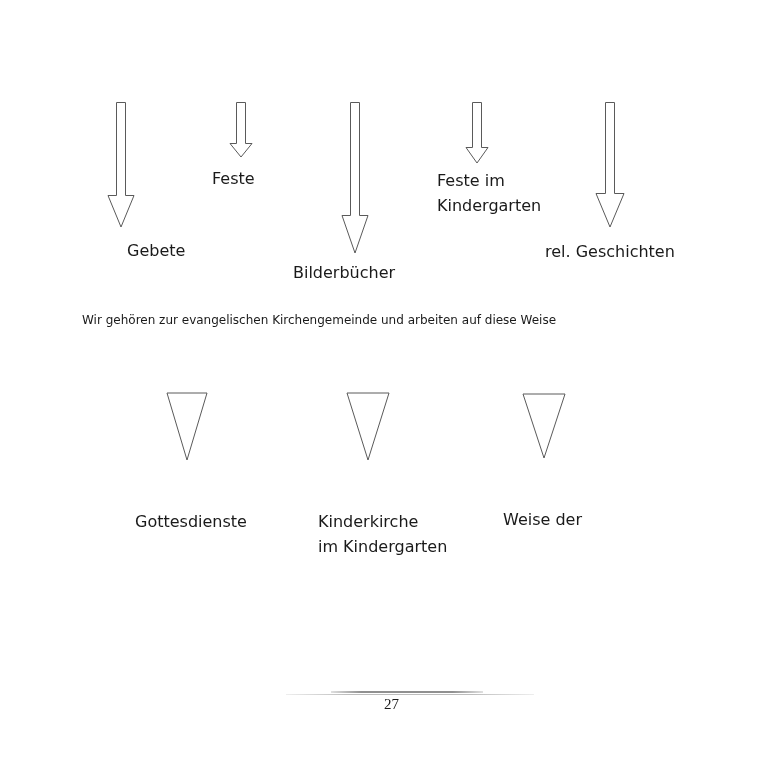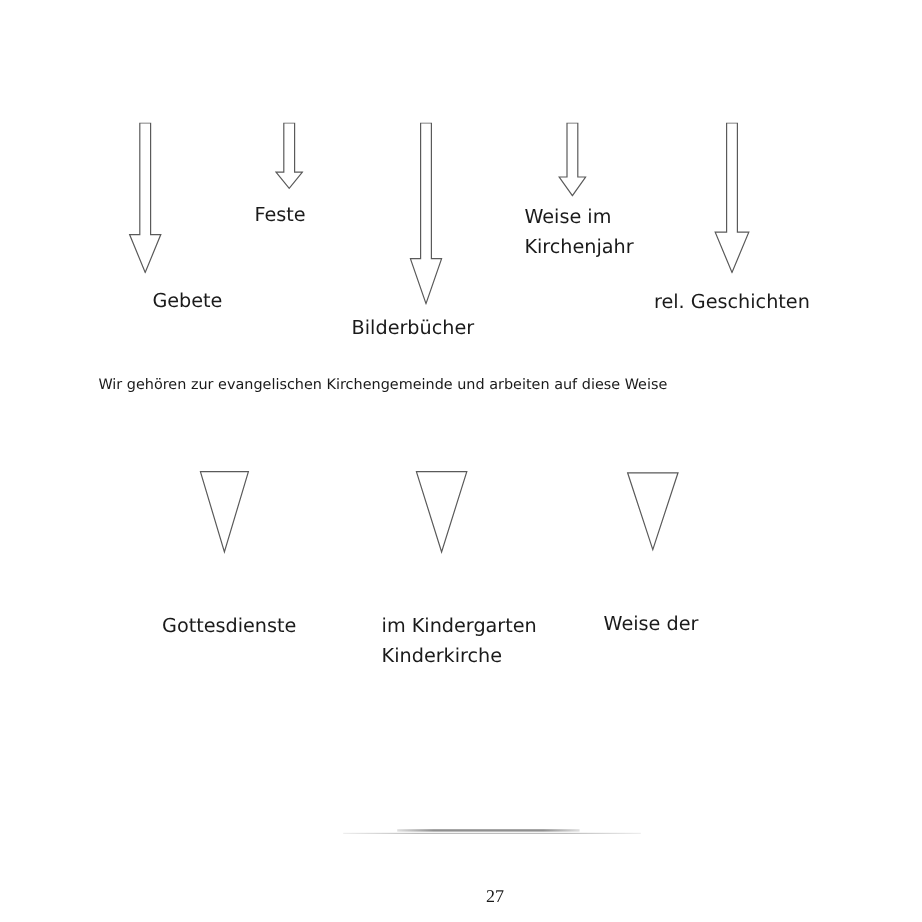--- a/index.html
+++ b/index.html
@@ -41,25 +41,24 @@
   .divider-dark {
     left: 331px; top: 691px; width: 152px; height: 2px;
     background: linear-gradient(to right, #e0e0e0, #909090 20%, #909090 80%, #e0e0e0);
   }
   .divider-light {
     left: 286px; top: 694px; width: 248px; height: 1px;
     background: linear-gradient(to right, #eeeeee, #bdbdbd 25%, #bdbdbd 75%, #eeeeee);
   }
   .page-number {
     left: 384px; top: 696px; width: 36px;
-    text-align: right;
+    text-align: left;
     font-family: "Liberation Serif", serif;
     font-size: 15px;
     color: #1a1a1a;
-    margin-top: 44px;
   }
 </style>
 </head>
 <body>
 
 <div class="page">
 
   <svg class="shape abs" style="left:107px; top:102px;" width="28" height="126" viewBox="0 0 28 126">
     <path d="M9.5 0.5 L18.5 0.5 L18.5 93.5 L27 93.5 L14 125 L1 93.5 L9.5 93.5 Z"></path>
   </svg>
@@ -78,22 +77,22 @@
     <path d="M9.5 0.5 L18.5 0.5 L18.5 113.5 L27 113.5 L14 151 L1 113.5 L9.5 113.5 Z"></path>
   </svg>
   <div class="label abs" style="left:293px; top:260px;">
     <span class="line">Bilderbücher</span>
   </div>
 
   <svg class="shape abs" style="left:465px; top:102px;" width="24" height="62" viewBox="0 0 24 62">
     <path d="M7.5 0.5 L16.5 0.5 L16.5 45.5 L23 45.5 L12 61 L1 45.5 L7.5 45.5 Z"></path>
   </svg>
   <div class="label abs" style="left:437px; top:168px;">
-    <span class="line">Weise im</span>
-    <span class="line">Kirchenjahr</span>
+    <span class="line">Feste im</span>
+    <span class="line">Kindergarten</span>
   </div>
 
   <svg class="shape abs" style="left:595px; top:102px;" width="30" height="126" viewBox="0 0 30 126">
     <path d="M10.5 0.5 L19.5 0.5 L19.5 91.5 L29 91.5 L15 125 L1 91.5 L10.5 91.5 Z"></path>
   </svg>
   <div class="label abs" style="left:545px; top:239px;">
     <span class="line">rel. Geschichten</span>
   </div>
 
   <div class="paragraph abs" style="left:82px; top:307px;">
@@ -104,22 +103,22 @@
     <path d="M1 1 L41 1 L21 68 Z"></path>
   </svg>
   <div class="label abs" style="left:135px; top:509px;">
     <span class="line">Gottesdienste</span>
   </div>
 
   <svg class="shape abs" style="left:346px; top:392px;" width="44" height="70" viewBox="0 0 44 70">
     <path d="M1 1 L43 1 L22 68 Z"></path>
   </svg>
   <div class="label abs" style="left:318px; top:509px;">
+    <span class="line">Kinderkirche</span>
     <span class="line">im Kindergarten</span>
-    <span class="line">Kinderkirche</span>
   </div>
 
   <svg class="shape abs" style="left:522px; top:393px;" width="44" height="67" viewBox="0 0 44 67">
     <path d="M1 1 L43 1 L22 65 Z"></path>
   </svg>
   <div class="label abs" style="left:503px; top:507px;">
     <span class="line">Weise der</span>
   </div>
 
   <div class="abs divider-dark"></div>

